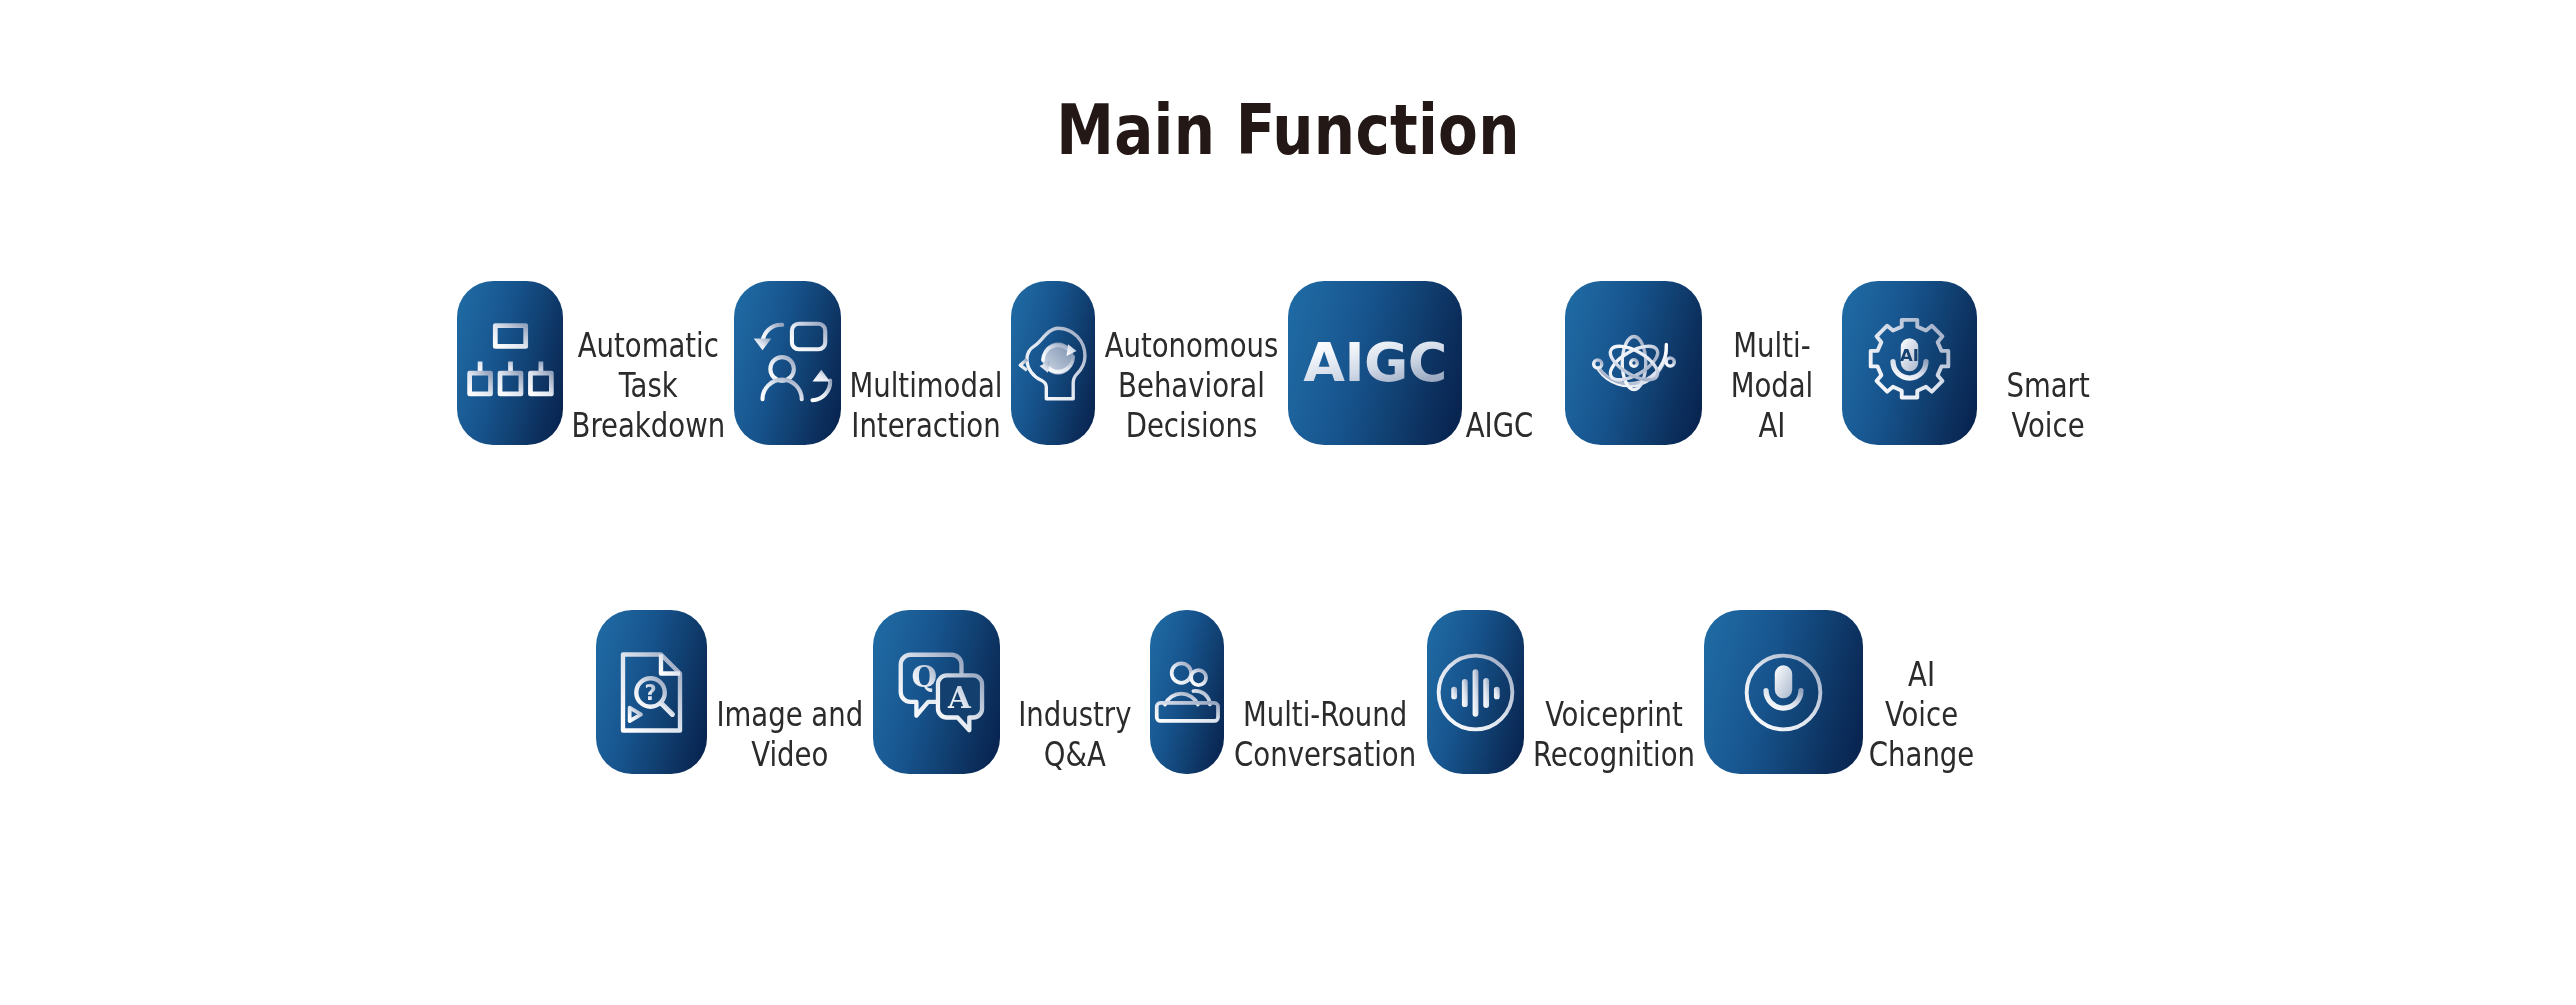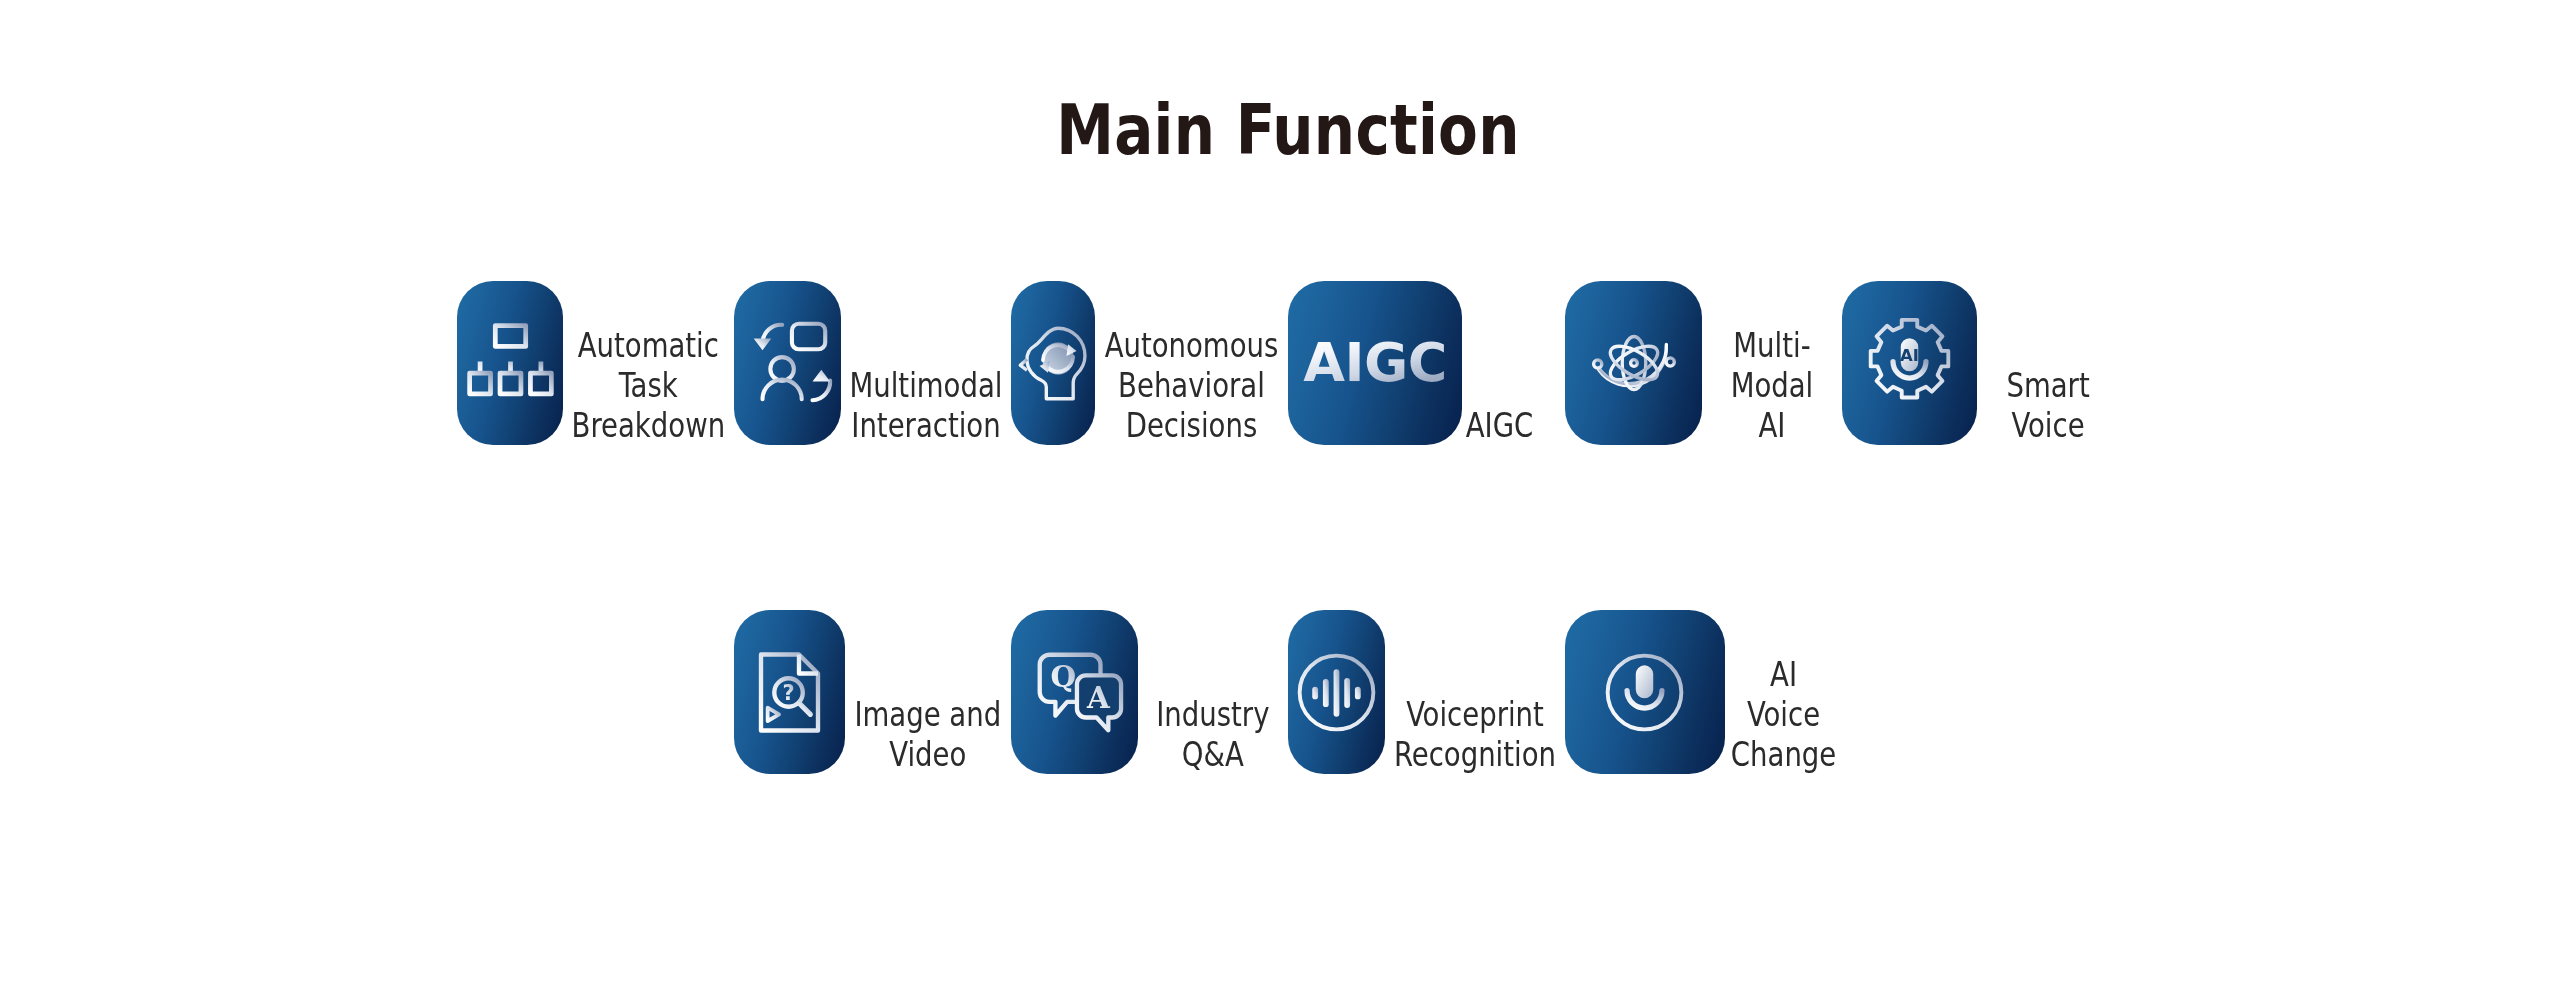--- a/index.html
+++ b/index.html
@@ -299,20 +299,42 @@
             </defs>
             <path d="M14 22 a10 10 0 0 1 10 -10 h42 a10 10 0 0 1 10 10 v28 a10 10 0 0 1 -10 10 h-24 l-12 14 v-14 h-6 a10 10 0 0 1 -10 -10 z" fill="none" stroke="url(#g9)" stroke-width="4.4" stroke-linejoin="round"></path>
             <text x="38" y="45" text-anchor="middle" font-family="DejaVu Serif, serif" font-size="30" font-weight="700" fill="url(#g9)">Q</text>
             <path d="M52 42 a9 9 0 0 1 9 -9 h27 a9 9 0 0 1 9 9 v25 a9 9 0 0 1 -9 9 h-4 v13 l-12 -13 h-11 a9 9 0 0 1 -9 -9 z" fill="#123f6d" stroke="url(#g9)" stroke-width="4.4" stroke-linejoin="round"></path>
             <text x="74" y="66" text-anchor="middle" font-family="DejaVu Serif, serif" font-size="30" font-weight="700" fill="url(#g9)">A</text>
           </svg>
         </div>
         <div class="label">Industry Q&amp;A</div>
       </div>
 
+      <div class="cell">
+        <div class="tile">
+          <svg width="97" height="97" viewBox="0 0 100 100">
+            <defs>
+              <linearGradient id="g10" x1="0%" y1="100%" x2="100%" y2="0%">
+                <stop offset="0%" stop-color="#ffffff"></stop>
+                <stop offset="50%" stop-color="#dde4ee"></stop>
+                <stop offset="100%" stop-color="#93a2bd"></stop>
+              </linearGradient>
+            </defs>
+            <g fill="none" stroke="url(#g10)" stroke-width="5" stroke-linejoin="round" stroke-linecap="round">
+              <circle cx="42" cy="24" r="13"></circle>
+              <circle cx="65" cy="30" r="10"></circle>
+              <path d="M20 66 A24 24 0 0 1 64 66"></path>
+              <path d="M58 48 A19 19 0 0 1 80 66"></path>
+              <rect x="9" y="64" width="82" height="24" rx="5"></rect>
+            </g>
+          </svg>
+        </div>
+        <div class="label">Multi-Round
+Conversation</div>
+      </div>
 
       <div class="cell">
         <div class="tile">
           <svg width="97" height="97" viewBox="0 0 100 100">
             <defs>
               <linearGradient id="g12" x1="0%" y1="100%" x2="100%" y2="0%">
                 <stop offset="0%" stop-color="#ffffff"></stop>
                 <stop offset="50%" stop-color="#dde4ee"></stop>
                 <stop offset="100%" stop-color="#93a2bd"></stop>
               </linearGradient>

